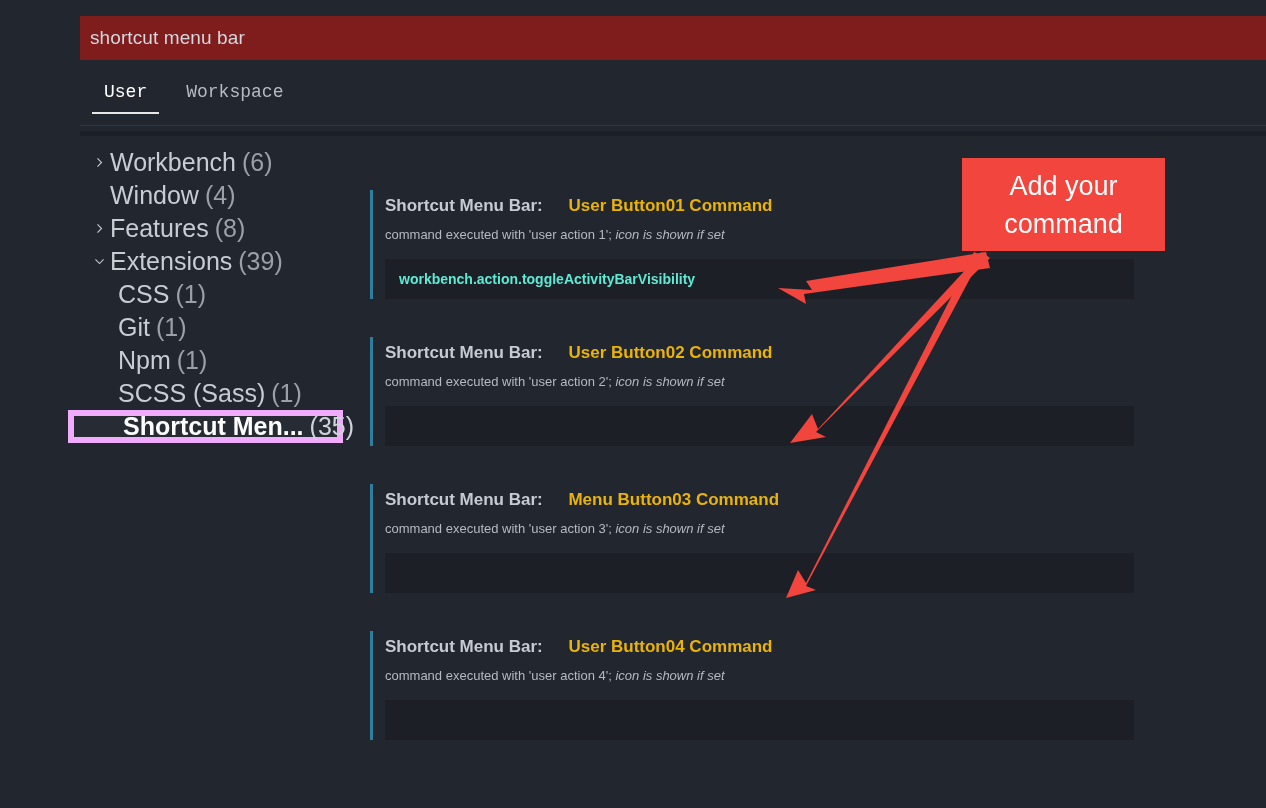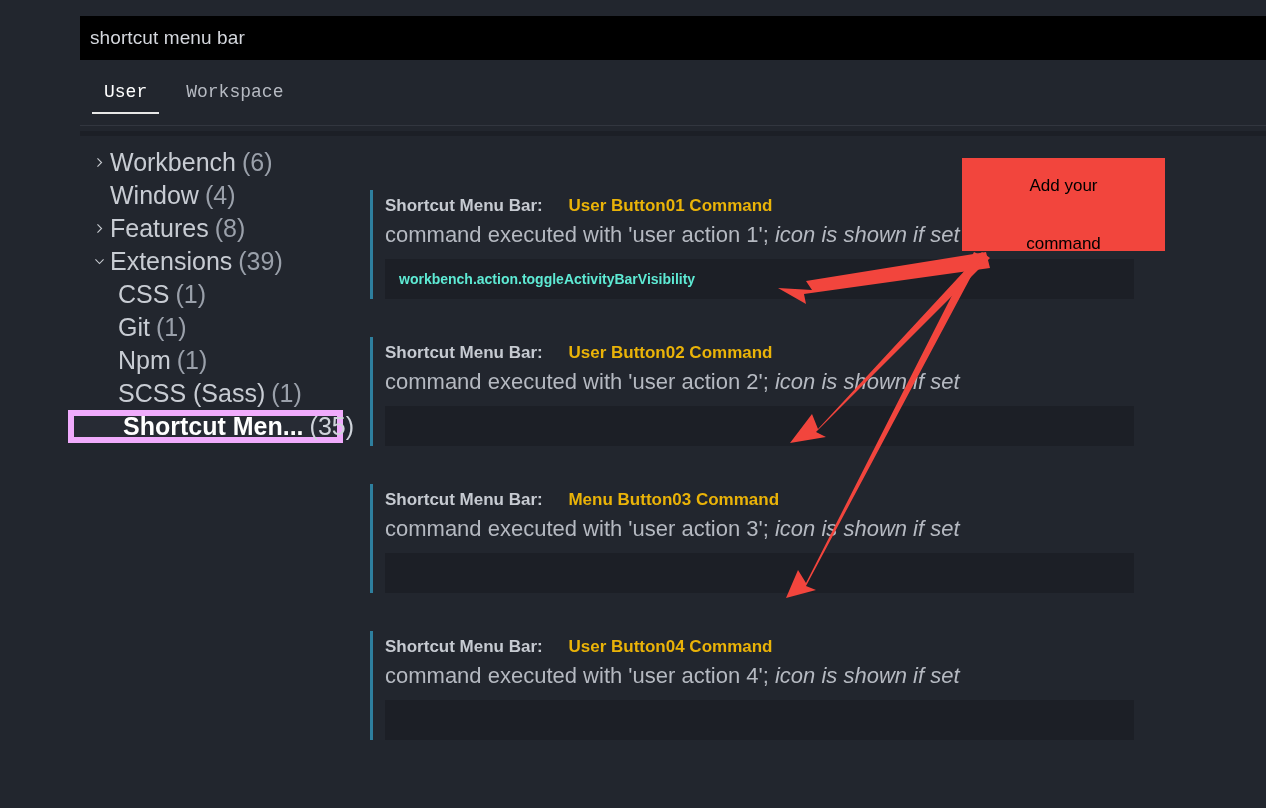--- a/index.html
+++ b/index.html
@@ -21,21 +21,21 @@
     background: #22262e;
   }
 
   
   .search-row {
     position: absolute;
     left: 80px;
     top: 16px;
     width: 1186px;
     height: 44px;
-    background: #000000;
+    background: #7f1d1d;
     display: flex;
     align-items: center;
   }
   .search-input-text {
     font-size: 19px;
     color: #d4d7dd;
     padding-left: 10px;
     letter-spacing: 0.1px;
     white-space: nowrap;
   }
@@ -159,21 +159,21 @@
     color: #c6cad1;
     line-height: 24px;
     padding-top: 8px;
     white-space: nowrap;
   }
   .setting-title .key {
     color: #eab308;
     padding-left: 21px;
   }
   .setting-desc {
-    font-size: 22px;
+    font-size: 13px;
     color: #b5b9c1;
     line-height: 26px;
     margin-top: 4px;
     white-space: nowrap;
   }
   .setting-desc .em {
     font-style: italic;
   }
   .setting-input {
     margin-top: 11px;
@@ -205,25 +205,24 @@
     width: 203px;
     height: 93px;
     background: #f2453d;
     display: flex;
     flex-direction: column;
     align-items: center;
     justify-content: center;
     box-sizing: border-box;
   }
   .annot-line {
-    color: #000000;
-    font-size: 17px;
+    color: #ffffff;
+    font-size: 27px;
     line-height: 38px;
     white-space: nowrap;
-    margin-top: 20px;
   }
 </style>
 </head>
 <body>
 
 <div id="root">
 
   <div class="search-row">
     <span class="search-input-text">shortcut menu bar</span>
   </div>

